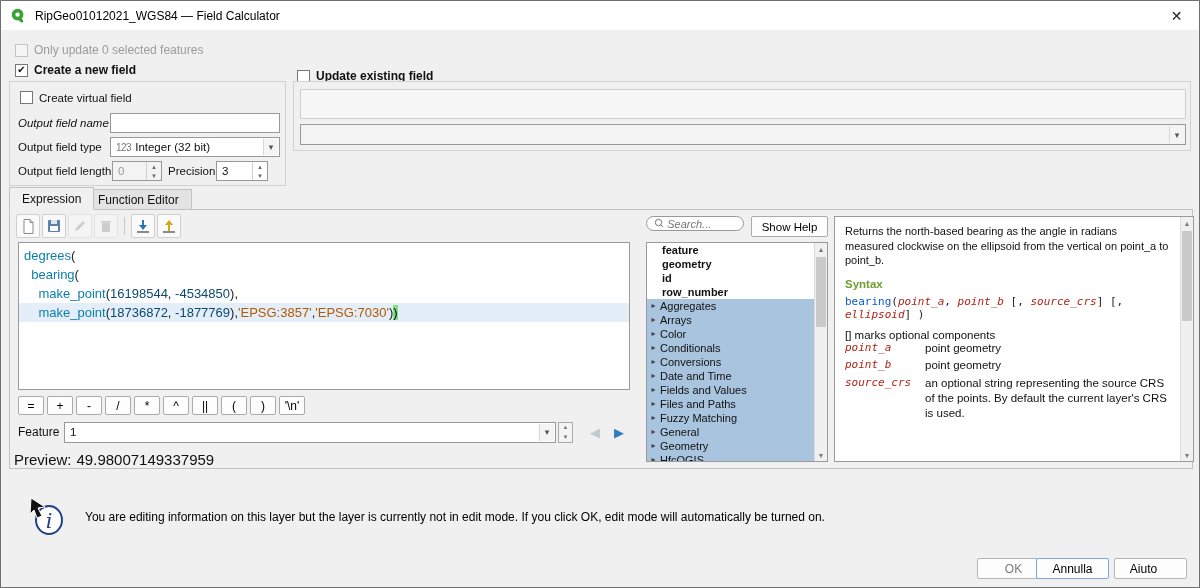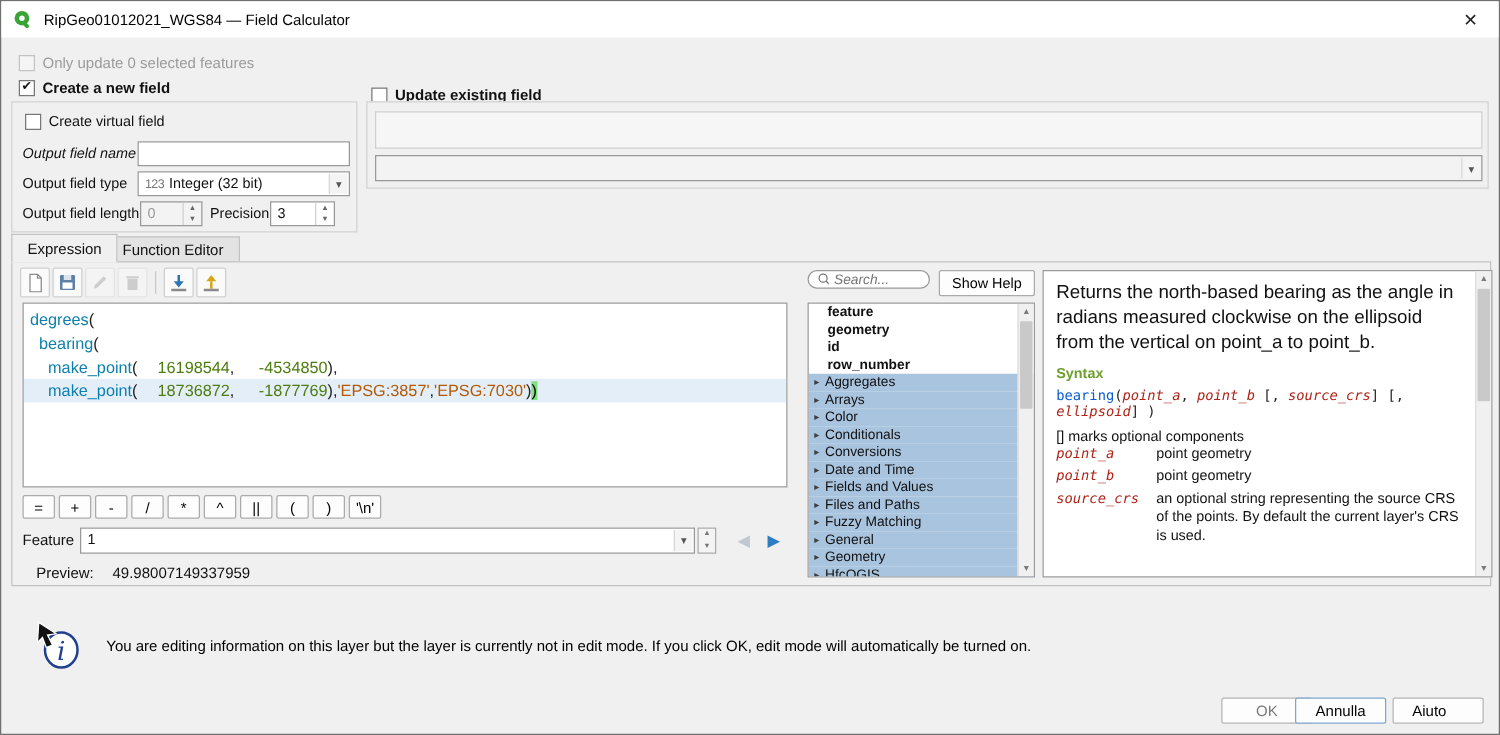--- a/index.html
+++ b/index.html
@@ -34,49 +34,49 @@
   .tab.inactive{background:#e3e3e3;height:21px;top:188px;}
   .main-frame{position:absolute;left:8px;top:208px;width:1184px;height:260px;border:1px solid #c2c2c2;background:#f0f0f0;z-index:1;}
   .toolbar{position:absolute;left:6px;top:4px;display:flex;gap:2px;align-items:center;}
   .tool-btn{width:24px;height:24px;border:1px solid #cfcfcf;border-radius:2px;display:flex;align-items:center;justify-content:center;background:#fafafa;}
   .tool-btn.dis{opacity:.4;}
   .tool-sep{width:1px;height:18px;background:#c8c8c8;margin:0 4px;}
   .editor{position:absolute;left:8px;top:32px;width:612px;height:148px;background:#fff;border:1px solid #9a9a9a;font-family:Liberation Sans, sans-serif;font-size:13px;line-height:19px;padding-top:3px;overflow:hidden;}
   .code-line{white-space:pre;padding-left:5px;}
   .code-line.current{background:#e4eef9;}
   .tk-fn{color:#0c7fad;}
-  .tk-num{color:#4d7c0f;margin-left:16px;}
+  .tk-num{color:#0c4a6e;}
   .tk-str{color:#b35900;}
   .tk-pl{color:#222;}
   .tk-match{background:#82e082;color:#000;}
   .op-bar{position:absolute;left:8px;top:186px;display:flex;gap:3px;}
   .op-btn{min-width:26px;height:19px;border:1px solid #ababab;background:#fdfdfd;font:12px "Liberation Sans",sans-serif;border-radius:2px;padding:0 4px;cursor:pointer;}
   .feature-row{position:absolute;left:8px;top:211px;display:flex;align-items:center;height:22px;}
   .feature-lbl{width:46px;font-size:12px;}
   .feature-combo{position:relative;width:492px;height:21px;background:#fff;border:1px solid #999;display:flex;align-items:center;padding-left:5px;font-size:11.5px;}
   .feature-combo .arrow{position:absolute;right:1px;top:1px;bottom:1px;width:15px;display:flex;align-items:center;justify-content:center;color:#555;font-size:9px;border-left:1px solid #d7d7d7;background:#f4f4f4;}
   .mini-spin{width:15px;height:21px;border:1px solid #ababab;background:#f4f4f4;display:flex;flex-direction:column;margin-left:2px;}
   .mini-spin span{flex:1;display:flex;align-items:center;justify-content:center;font-size:6px;color:#777;}
   .nav-btn{width:24px;height:21px;border:none;background:transparent;display:flex;align-items:center;justify-content:center;font-size:13px;cursor:pointer;}
   .nav-prev{color:#c0c8d0;margin-left:10px;}
   .nav-next{color:#2e7cc4;}
-  .preview-row{position:absolute;left:19px;top:241px;display:flex;gap:15px;font-size:12px;}
+  .preview-row{position:absolute;left:4px;top:241px;display:flex;gap:5px;font-size:15px;}
   .search-box{position:absolute;left:636px;top:6px;width:98px;height:15px;border:1px solid #999;border-radius:10px;background:#fff;display:flex;align-items:center;padding:0 7px;gap:4px;}
   .search-box input{border:none;outline:none;width:100%;font:italic 11px "Liberation Sans",sans-serif;color:#777;background:transparent;}
   .showhelp-btn{position:absolute;left:741px;top:6px;width:77px;height:21px;border:1px solid #ababab;background:#fdfdfd;font-size:11.5px;border-radius:2px;cursor:pointer;}
   .tree{position:absolute;left:636px;top:32px;width:182px;height:220px;background:#fff;border:1px solid #9a9a9a;overflow:hidden;}
   .tree-var{height:14px;line-height:14px;padding-left:15px;font-weight:bold;font-size:11px;cursor:default;}
   .tree-group{height:14px;line-height:14px;display:flex;align-items:center;background:#a9c4de;font-size:11px;cursor:default;}
   .tree-arrow{width:13px;text-align:center;font-size:8px;color:#3c3c3c;}
   .scrollbar{position:absolute;right:0;top:0;bottom:0;width:13px;background:#f0f0f0;border-left:1px solid #dcdcdc;}
   .sb-thumb{position:absolute;left:1px;right:1px;background:#c9c9c9;border-radius:1px;}
   .sb-arr{position:absolute;left:0;right:0;height:12px;display:flex;align-items:center;justify-content:center;font-size:7px;color:#7a7a7a;}
   .help{position:absolute;left:824px;top:6px;width:360px;height:246px;background:#fff;border:1px solid #9a9a9a;overflow:hidden;padding:7px 24px 6px 10px;}
   .help-title{font-size:13px;color:#6f9f2f;margin-bottom:8px;font-weight:bold;}
-  .help-desc{font-size:15px;line-height:1.32;color:#111;}
+  .help-desc{font-size:11px;line-height:1.32;color:#111;}
   .help-h2{font-size:11.5px;color:#6f9f2f;margin-top:10px;margin-bottom:5px;font-weight:bold;}
   .syntax-line{font-family:"DejaVu Sans Mono",monospace;font-size:11px;}
   .tk-link{color:#0b5bd3;}
   .tk-arg{color:#b02418;font-style:italic;}
   .help-note{font-size:11.5px;margin-top:8px;}
   .arg-row{display:flex;font-size:11.5px;line-height:1.3;margin-bottom:3px;}
   .arg-name{width:80px;flex:none;color:#b02418;font-style:italic;font-family:"DejaVu Sans Mono",monospace;font-size:11px;}
   .arg-desc{flex:1;}
   .msg-icon{position:absolute;left:28px;top:495px;}
   .msg-text{position:absolute;left:84px;top:509px;font-size:12px;color:#000;}

